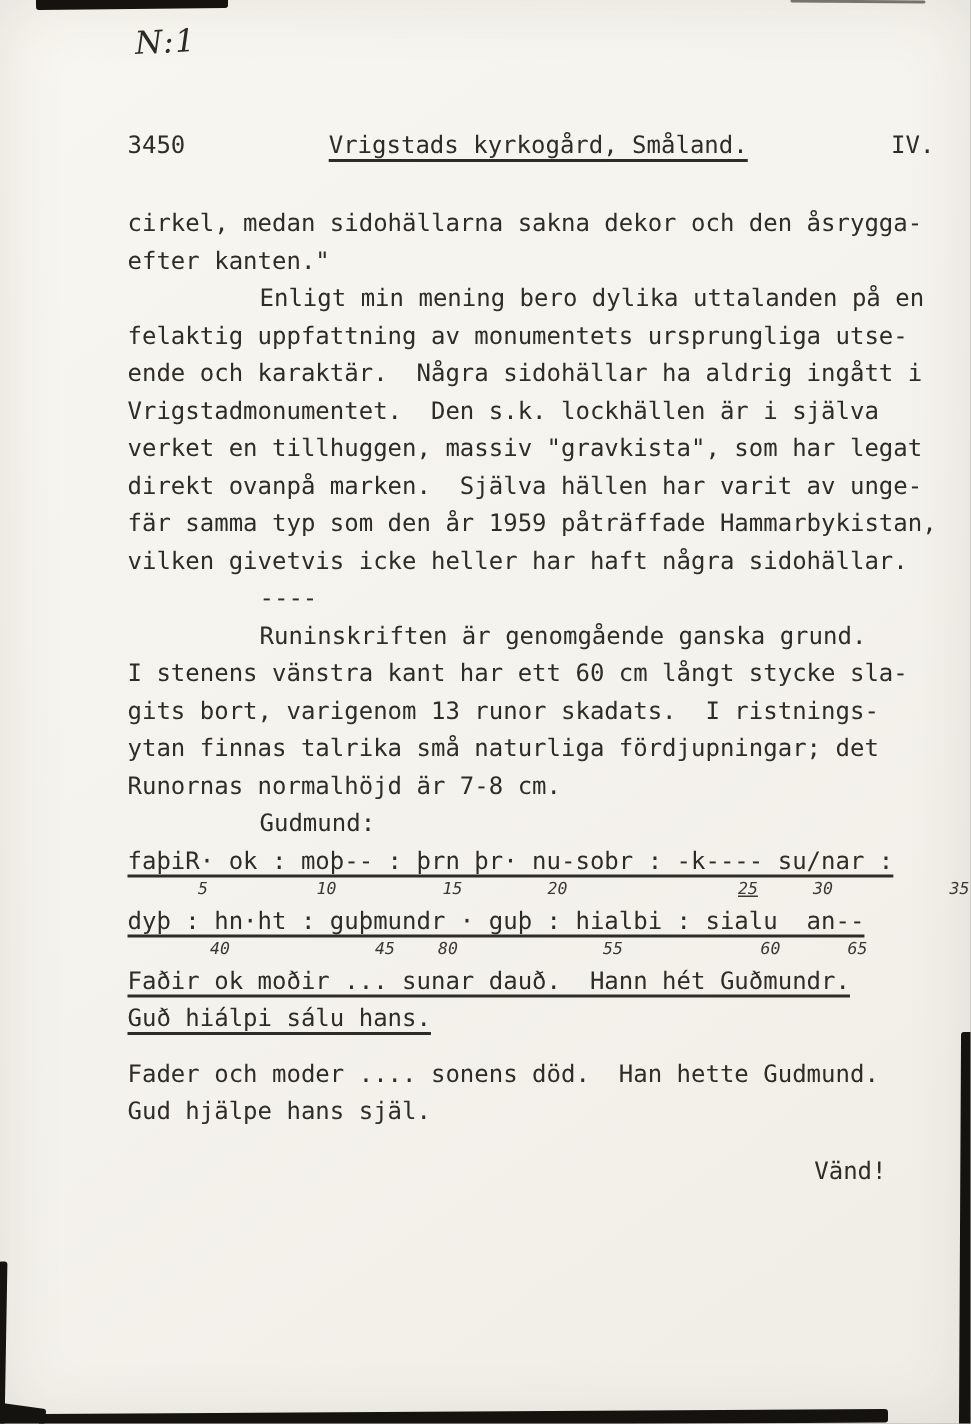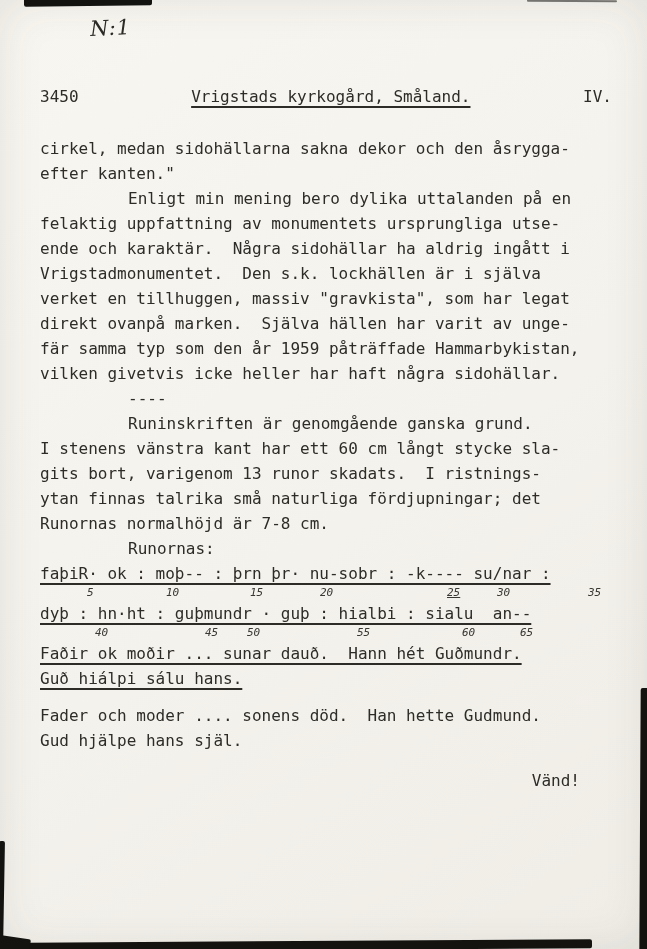--- a/index.html
+++ b/index.html
@@ -22,22 +22,22 @@
 
   .handwritten {
     position:absolute; top:16px; left:90px;
     font-family:"DejaVu Serif", serif; font-style:italic;
     font-size:21px; color:#2b2a26; transform:rotate(-3deg);
     letter-spacing:1px;
   }
 
   .paper {
     position:absolute; inset:0;
-    padding:84px 35px 0 40px;
-    color:#2e2c27; font-size:16px; line-height:25px;
+    padding:84px 24px 0 40px;
+    color:#2e2c27; font-size:16px; line-height:25px;margin-left:45px;
   }
 
   .header { display:flex; justify-content:space-between; align-items:baseline; margin-bottom:27px; white-space:pre; }
   .u, .title { text-decoration:underline; text-decoration-thickness:1.6px; text-underline-offset:4px; }
 
   .line { white-space:pre; min-height:25px; }
   .indent { padding-left:88px; }
   .u-line { text-decoration:underline; text-decoration-thickness:1.6px; text-underline-offset:4px; }
 
   .ruler { position:relative; height:15px; font-size:11px; line-height:12px; font-style:italic; color:#3a3833; }
@@ -87,38 +87,38 @@
     <div class="line">fär samma typ som den år 1959 påträffade Hammarbykistan,</div>
     <div class="line">vilken givetvis icke heller har haft några sidohällar.</div>
 
     <div class="line indent">----</div>
 
     <div class="line indent">Runinskriften är genomgående ganska grund.</div>
     <div class="line">I stenens vänstra kant har ett 60 cm långt stycke sla-</div>
     <div class="line">gits bort, varigenom 13 runor skadats.  I ristnings-</div>
     <div class="line">ytan finnas talrika små naturliga fördjupningar; det</div>
     <div class="line">Runornas normalhöjd är 7-8 cm.</div>
-    <div class="line indent">Runornas:</div>
+    <div class="line indent">Gudmund:</div>
 
     <div class="line u-line">faþiR· ok : moþ-- : þrn þr· nu-sobr : -k---- su/nar :</div>
     <div class="ruler ruler1">
       <span>5</span>
       <span>10</span>
       <span>15</span>
       <span>20</span>
       <span>25</span>
       <span>30</span>
       <span>35</span>
     </div>
 
     <div class="line u-line">dyþ : hn·ht : guþmundr · guþ : hialbi : sialu  an--</div>
     <div class="ruler ruler2">
       <span>40</span>
       <span>45</span>
-      <span>50</span>
+      <span>80</span>
       <span>55</span>
       <span>60</span>
       <span>65</span>
     </div>
 
     <div class="line u-line">Faðir ok moðir ... sunar dauð.  Hann hét Guðmundr.</div>
     <div class="line u-line">Guð hiálpi sálu hans.</div>
 
     <div class="translation-block">
       <div class="line">Fader och moder .... sonens död.  Han hette Gudmund.</div>

